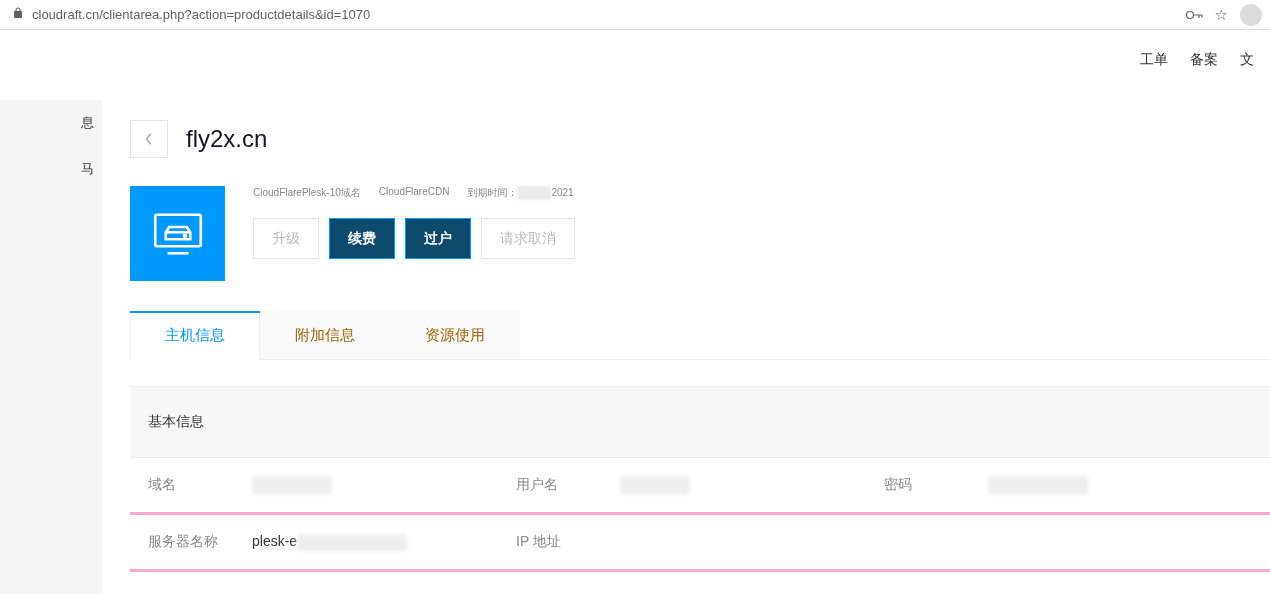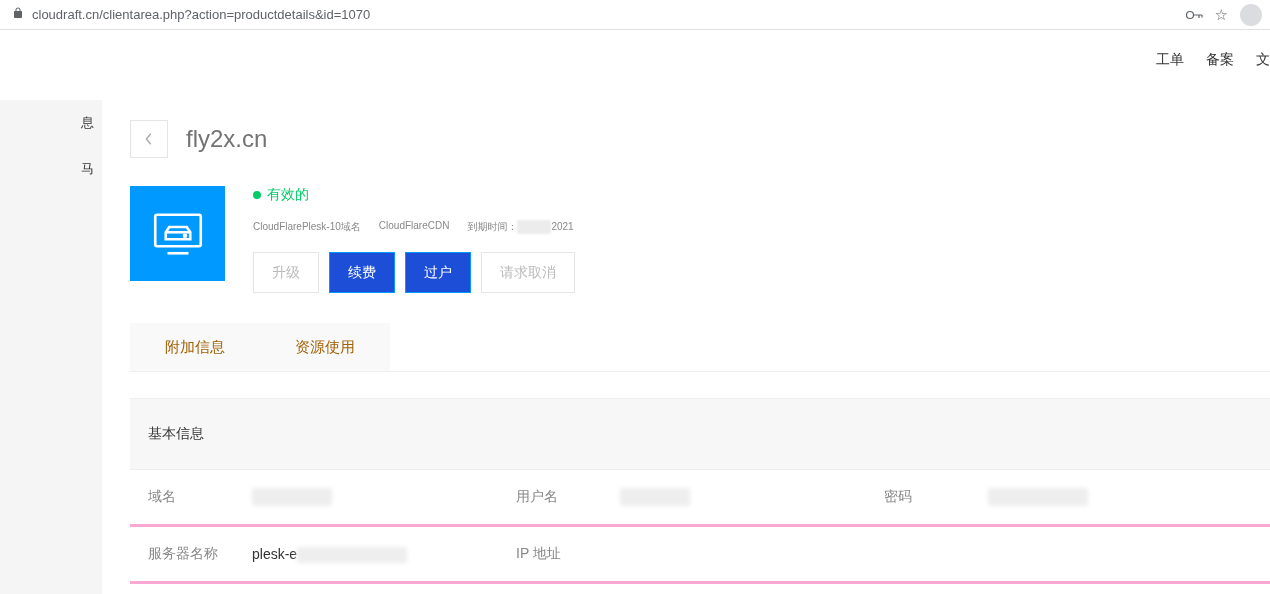--- a/index.html
+++ b/index.html
@@ -6,41 +6,41 @@
 body { background: #fff; width: 1270px; height: 594px; overflow: hidden; }
 
 .addr-bar { height: 30px; background: #fff; border-bottom: 1px solid #e0e0e0; display: flex; align-items: center; padding: 0 8px; font-size: 13px; color: #5f6368; border-radius: 14px 14px 0 0; }
 .addr-bar .lock { margin: 0 8px 0 4px; color: #5f6368; }
 .addr-bar .url { flex: 1; }
 .addr-bar .right-icons { display: flex; align-items: center; gap: 12px; color: #5f6368; }
 .addr-bar .key { font-size: 14px; }
 .addr-bar .star { font-size: 15px; }
 .addr-bar .avatar { width: 22px; height: 22px; border-radius: 50%; background: #dadce0; }
 
-.topbar { position: absolute; top: 30px; right: 0; height: 60px; display: flex; align-items: center; gap: 22px; font-size: 14px; color: #333; }
+.topbar { position: absolute; top: 30px; right: 0; height: 60px; display: flex; align-items: center; gap: 22px; padding-right: 16px; font-size: 14px; color: #333; }
 
 .left-stub { position: absolute; left: 0; top: 100px; width: 102px; background: #f5f5f5; height: 494px; }
 .left-stub .item { height: 46px; display: flex; align-items: center; justify-content: flex-end; padding-right: 8px; font-size: 13px; color: #333; }
 
 .content { position: absolute; left: 130px; top: 120px; right: 0; }
 
 .title-row { display: flex; align-items: center; gap: 18px; margin-bottom: 28px; }
 .back-btn { width: 38px; height: 38px; border: 1px solid #e5e5e5; background: #fff; display: flex; align-items: center; justify-content: center; color: #888; cursor: pointer; }
-.title-text { font-size: 24px; color: #737373; font-weight: 500; }
+.title-text { font-size: 24px; color: #0f172a; font-weight: 500; }
 
 .summary-row { display: flex; gap: 28px; }
 .product-icon { width: 95px; height: 95px; background: #0099ff; display: flex; align-items: center; justify-content: center; }
 .summary-body { flex: 1; }
 .status-line { display: flex; align-items: center; gap: 6px; font-size: 14px; color: #0c6; margin-bottom: 16px; }
 .status-dot { width: 8px; height: 8px; border-radius: 50%; background: #0c6; }
 .meta-line { display: flex; gap: 18px; font-size: 10px; color: #888; margin-bottom: 18px; }
 .meta-line .redact { display: inline-block; width: 34px; height: 14px; background: #ececec; border-radius: 2px; vertical-align: middle; filter: blur(1px); }
 .action-row { display: flex; gap: 10px; }
 .action-row button { height: 41px; padding: 0 18px; font-size: 14px; border: 1px solid #e5e5e5; background: #fff; color: #bbb; cursor: pointer; }
-.action-row button.primary { background: #1d4ed8; border-color: #0099ff; color: #fff; }
+.action-row button.primary { background: #0c4a6e; border-color: #0099ff; color: #fff; font-weight: bold; }
 
 .tabs { display: flex; border-bottom: 1px solid #eee; margin-top: 30px; }
 .tab { padding: 14px 34px; font-size: 15px; color: #a16207; cursor: pointer; border: 1px solid transparent; border-bottom: none; background: #f9f9f9; position: relative; }
 .tab.active { color: #0099ff; background: #fff; border-color: #eee; }
 .tab.active::before { content:""; position:absolute; left:-1px; right:-1px; top:-1px; height:2px; background:#0099ff; }
 .tab.active::after { content:""; position:absolute; left:0; right:0; bottom:-1px; height:1px; background:#fff; }
 
 .section { margin-top: 26px; }
 .section-title { background: #f7f7f7; padding: 26px 18px; font-size: 14px; color: #333; border: 1px solid #eee; border-left: none; border-right: none; }
 .info-row { display: flex; padding: 18px; border-bottom: 3px solid #f9a8d4; font-size: 14px; color: #333; }
@@ -103,41 +103,38 @@
     <div class="product-icon">
       <svg width="56" height="56" viewBox="0 0 64 64" fill="none" stroke="#fff" stroke-width="3">
         <rect x="6" y="10" width="52" height="36" rx="2"></rect>
         <path d="M20 54 H44"></path>
         <path d="M18 30 L22 24 H42 L46 30 V38 H18 Z"></path>
         <path d="M18 30 H46"></path>
         <circle cx="40" cy="34" r="1.2" fill="#fff"></circle>
       </svg>
     </div>
     <div class="summary-body">
-      <div class="status-line">
-        <span class="status-dot"></span>
-        <span>有效的</span>
-      </div>
       <div class="meta-line">
         <span>CloudFlarePlesk-10域名</span>
         <span>CloudFlareCDN</span>
         <span>
           <span>到期时间：</span><span class="redact"></span><span>2021</span>
         </span>
       </div>
       <div class="action-row">
         <button>升级</button>
         <button class="primary">续费</button>
         <button class="primary">过户</button>
         <button>请求取消</button>
       </div>
     </div>
   </div>
 
   <div class="tabs">
+    <div class="tab active"><span>主机信息</span></div>
     <div class="tab"><span>附加信息</span></div>
     <div class="tab"><span>资源使用</span></div>
   </div>
 
   <div class="section">
     <div class="section-title">基本信息</div>
 
     <div class="info-row">
       <div class="cell">
         <span class="label">域名</span>

